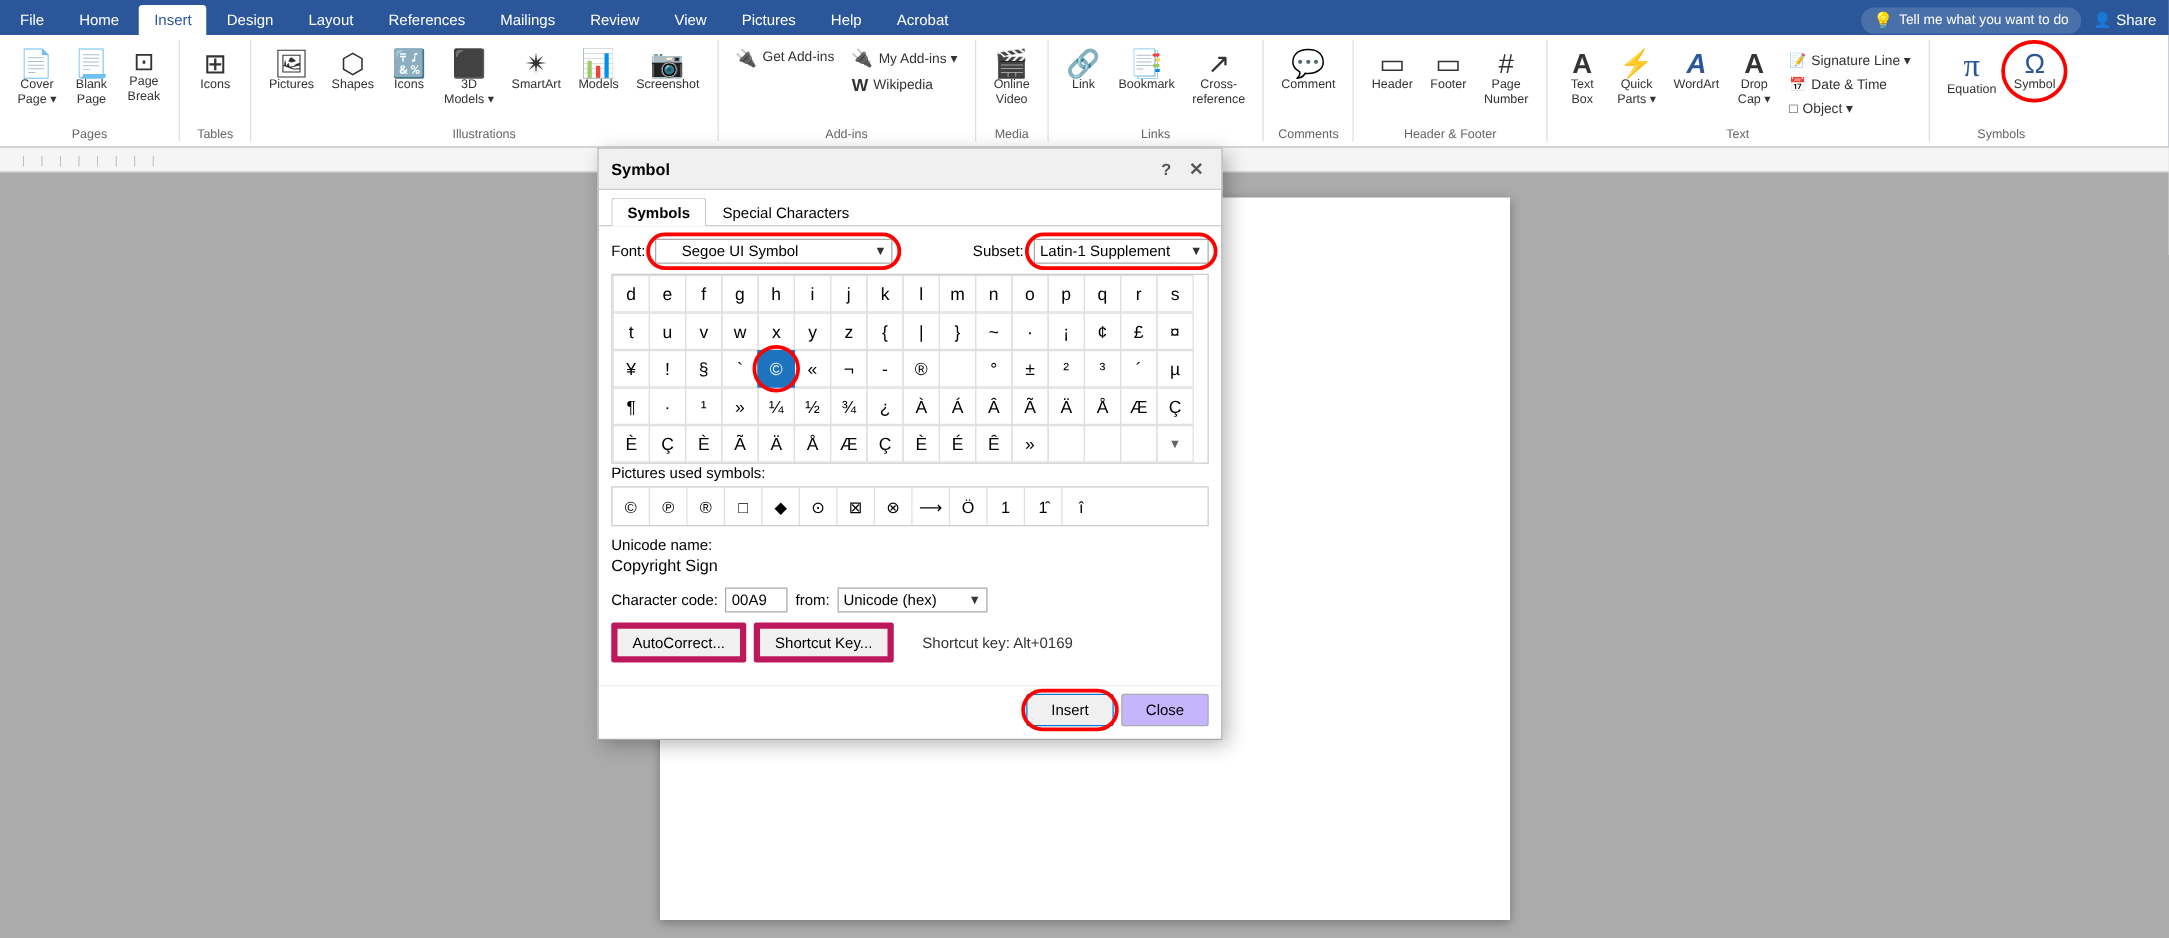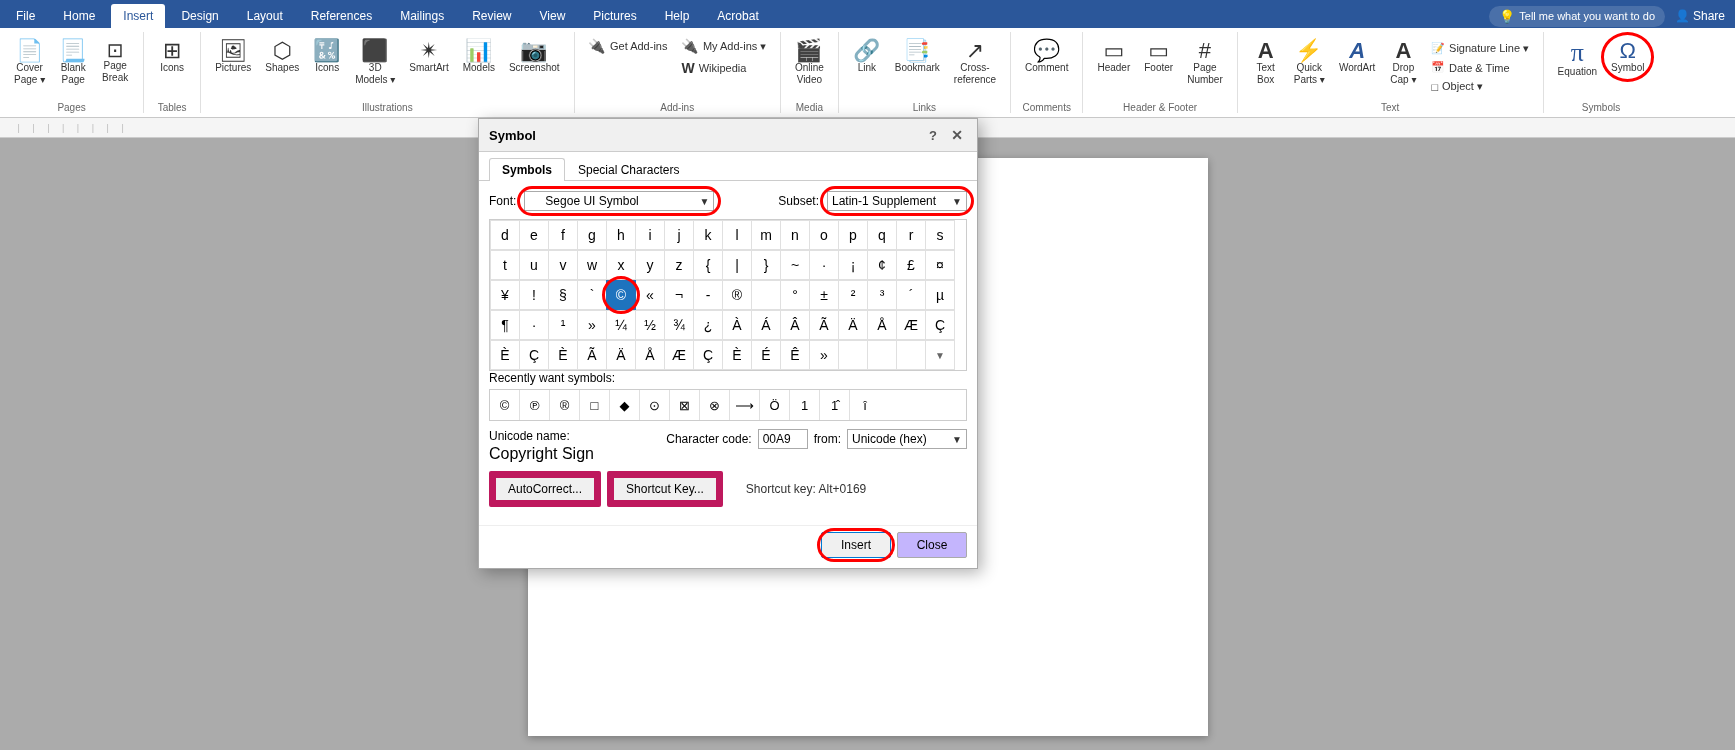--- a/index.html
+++ b/index.html
@@ -282,20 +282,21 @@
       cursor: pointer;
     }
     .recently-cell:last-child { border-right: none; }
 
     
     .info-row {
       display: flex;
       align-items: flex-start;
       margin-bottom: 8px;
       gap: 10px;
+      flex-direction: column;
     }
     .unicode-info { flex: 1; }
     .char-code-row {
       display: flex;
       align-items: center;
       gap: 6px;
       font-size: 12px;
     }
     .char-code-input {
       width: 50px;
@@ -305,21 +306,21 @@
     }
 
     
     .dialog-btns-row {
       display: flex;
       align-items: center;
       gap: 6px;
       margin-bottom: 8px;
     }
     .dialog-btn {
-      border: 7px solid #be185d;
+      border: 5px solid #be185d;
       background: #f0f0f0;
       padding: 4px 12px;
       font-size: 12px;
       cursor: pointer;
       border-radius: 2px;
     }
     .shortcut-info {
       font-size: 12px;
       color: #333;
       margin-left: 17px;
@@ -724,41 +725,41 @@
             <div class="symbol-cell">Ê</div>
             <div class="symbol-cell">»</div>
             <div class="symbol-cell"> </div>
             <div class="symbol-cell"> </div>
             <div class="symbol-cell"> </div>
             <div class="symbol-cell" style="font-size:10px;color:#666;">▼</div>
           </div>
         </div>
       </div>
 
-      <div class="recently-label">Recently want symbols:</div>
+      <div class="recently-label">Pictures used symbols:</div>
       <div class="recently-grid">
         <div class="recently-cell">©</div>
         <div class="recently-cell">℗</div>
         <div class="recently-cell">®</div>
         <div class="recently-cell">□</div>
         <div class="recently-cell">◆</div>
         <div class="recently-cell">⊙</div>
         <div class="recently-cell">⊠</div>
         <div class="recently-cell">⊗</div>
         <div class="recently-cell">⟶</div>
         <div class="recently-cell">Ö</div>
         <div class="recently-cell">1</div>
         <div class="recently-cell">1̂</div>
         <div class="recently-cell">î</div>
       </div>
 
       <div class="info-row">
         <div class="unicode-info">
           <div style="font-size:12px;margin-bottom:2px;">Unicode name:</div>
-          <div style="font-size:16px;font-weight:500;">Copyright Sign</div>
+          <div style="font-size:13px;font-weight:500;">Copyright Sign</div>
         </div>
         <div class="char-code-row">
           <span>Character code:</span>
           <input class="char-code-input" value="00A9" style="">
           <span>from:</span>
           <div class="dialog-select" style="width:120px;">
             <span>Unicode (hex)</span>
             <span class="select-arrow">▼</span>
           </div>
         </div>

